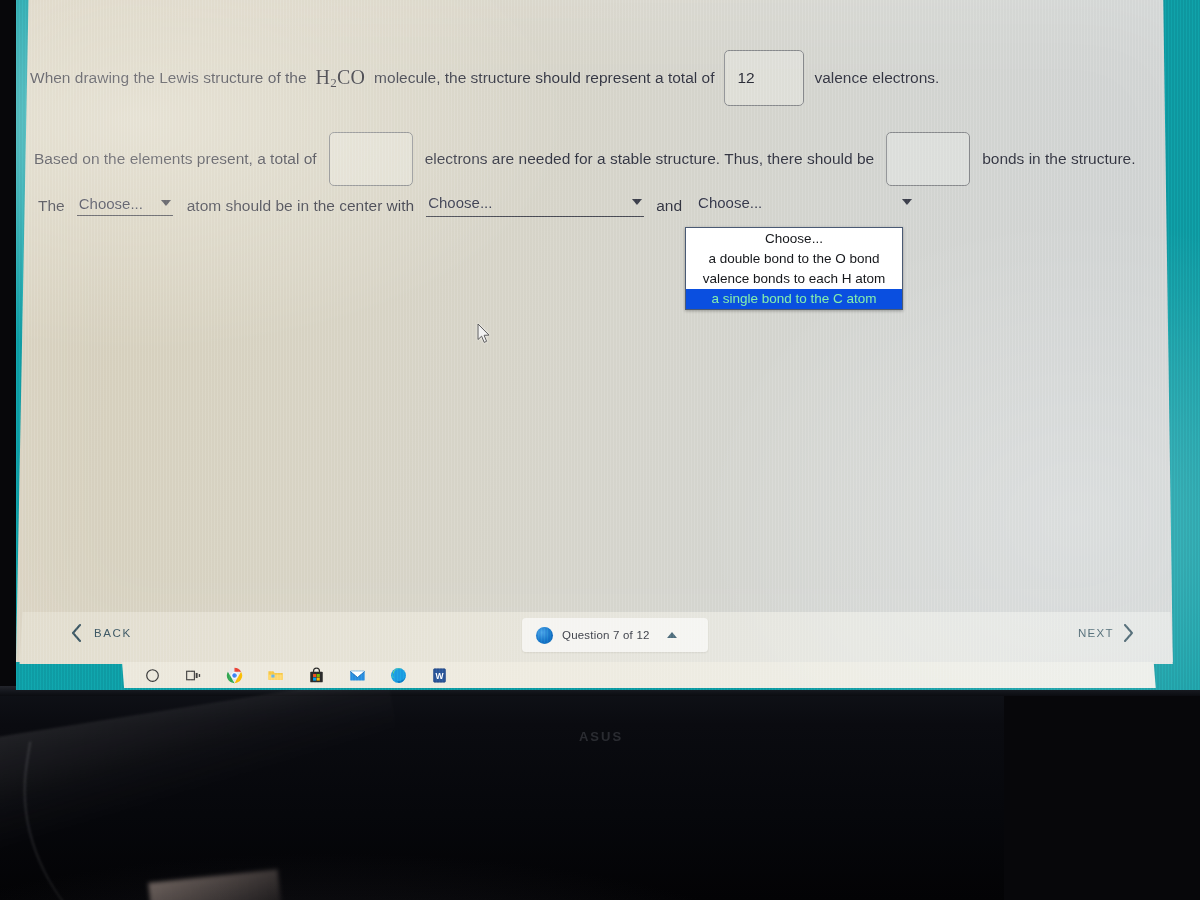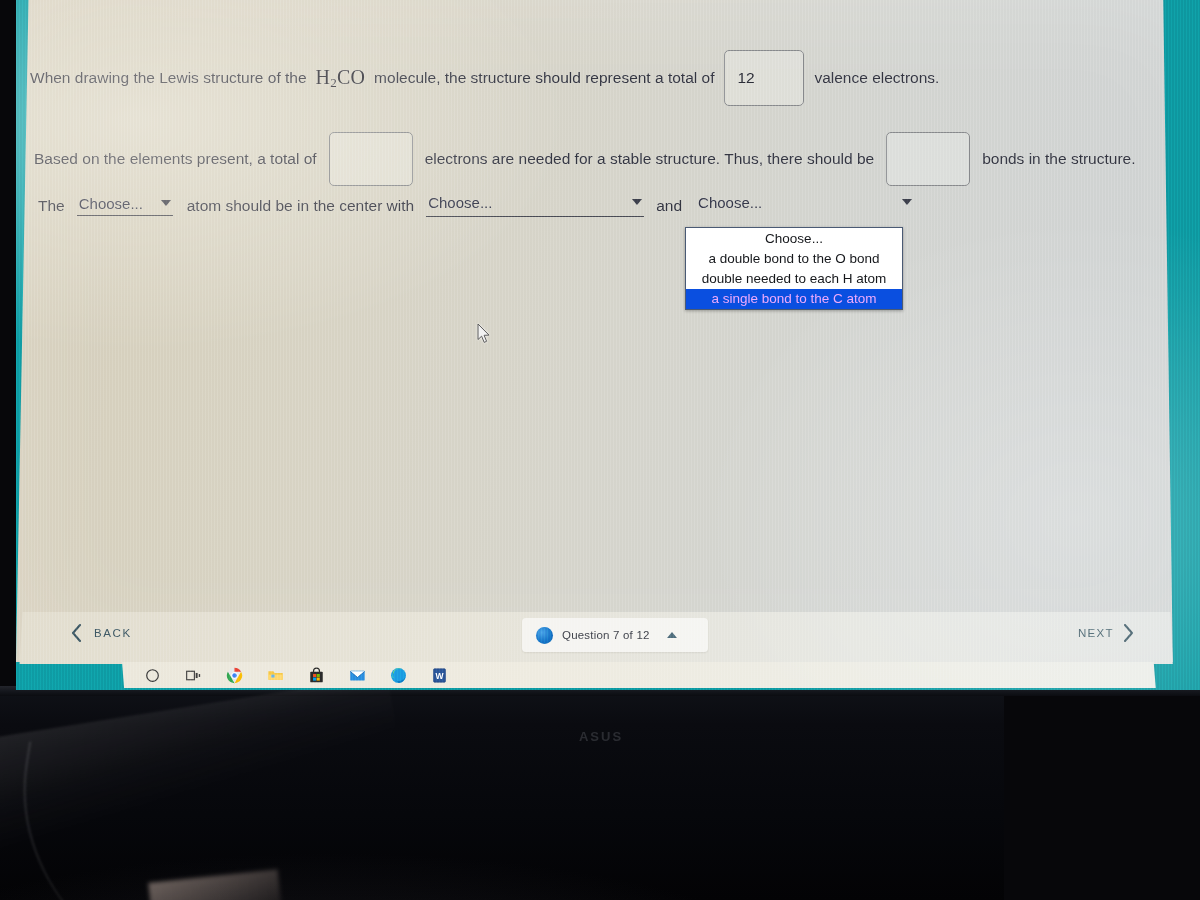--- a/index.html
+++ b/index.html
@@ -187,21 +187,21 @@
     z-index: 30;
   }
   #dropdown .opt {
     padding: 1px 3px 2px 3px;
     line-height: 17px;
     white-space: nowrap;
     font-family: "Liberation Sans", sans-serif;
   }
   #dropdown .opt.sel {
     background: #0a4fe0;
-    color: #f0abfc;
+    color: #86efac;
   }
 
   
   #cursor {
     position: absolute;
     left: 461px; top: 323px;
     width: 16px; height: 22px;
     z-index: 40;
     filter: drop-shadow(0 0 1px rgba(255,255,255,.9));
   }
@@ -317,21 +317,21 @@
         <span>and</span>
         <span class="choose" style="width:218px; margin:0 0 0 14px; padding-bottom:5px; border-bottom-color:transparent;">
           <span>Choose...</span>
           <span class="caret"></span>
         </span>
       </div>
 
       <div id="dropdown">
         <div class="opt">Choose...</div>
         <div class="opt">a double bond to the O bond</div>
-        <div class="opt">double needed to each H atom</div>
+        <div class="opt">valence bonds to each H atom</div>
         <div class="opt sel">a single bond to the C atom</div>
       </div>
 
       <svg id="cursor" viewBox="0 0 16 22">
         <path d="M1,1 L1,16.5 L4.6,13.2 L7.2,19.4 L9.6,18.3 L7.1,12.3 L12,12.1 Z" fill="#f2f2f2" stroke="#5a5a5a" stroke-width="1"></path>
       </svg>
     </div>
 
     <div id="navbar">
 

